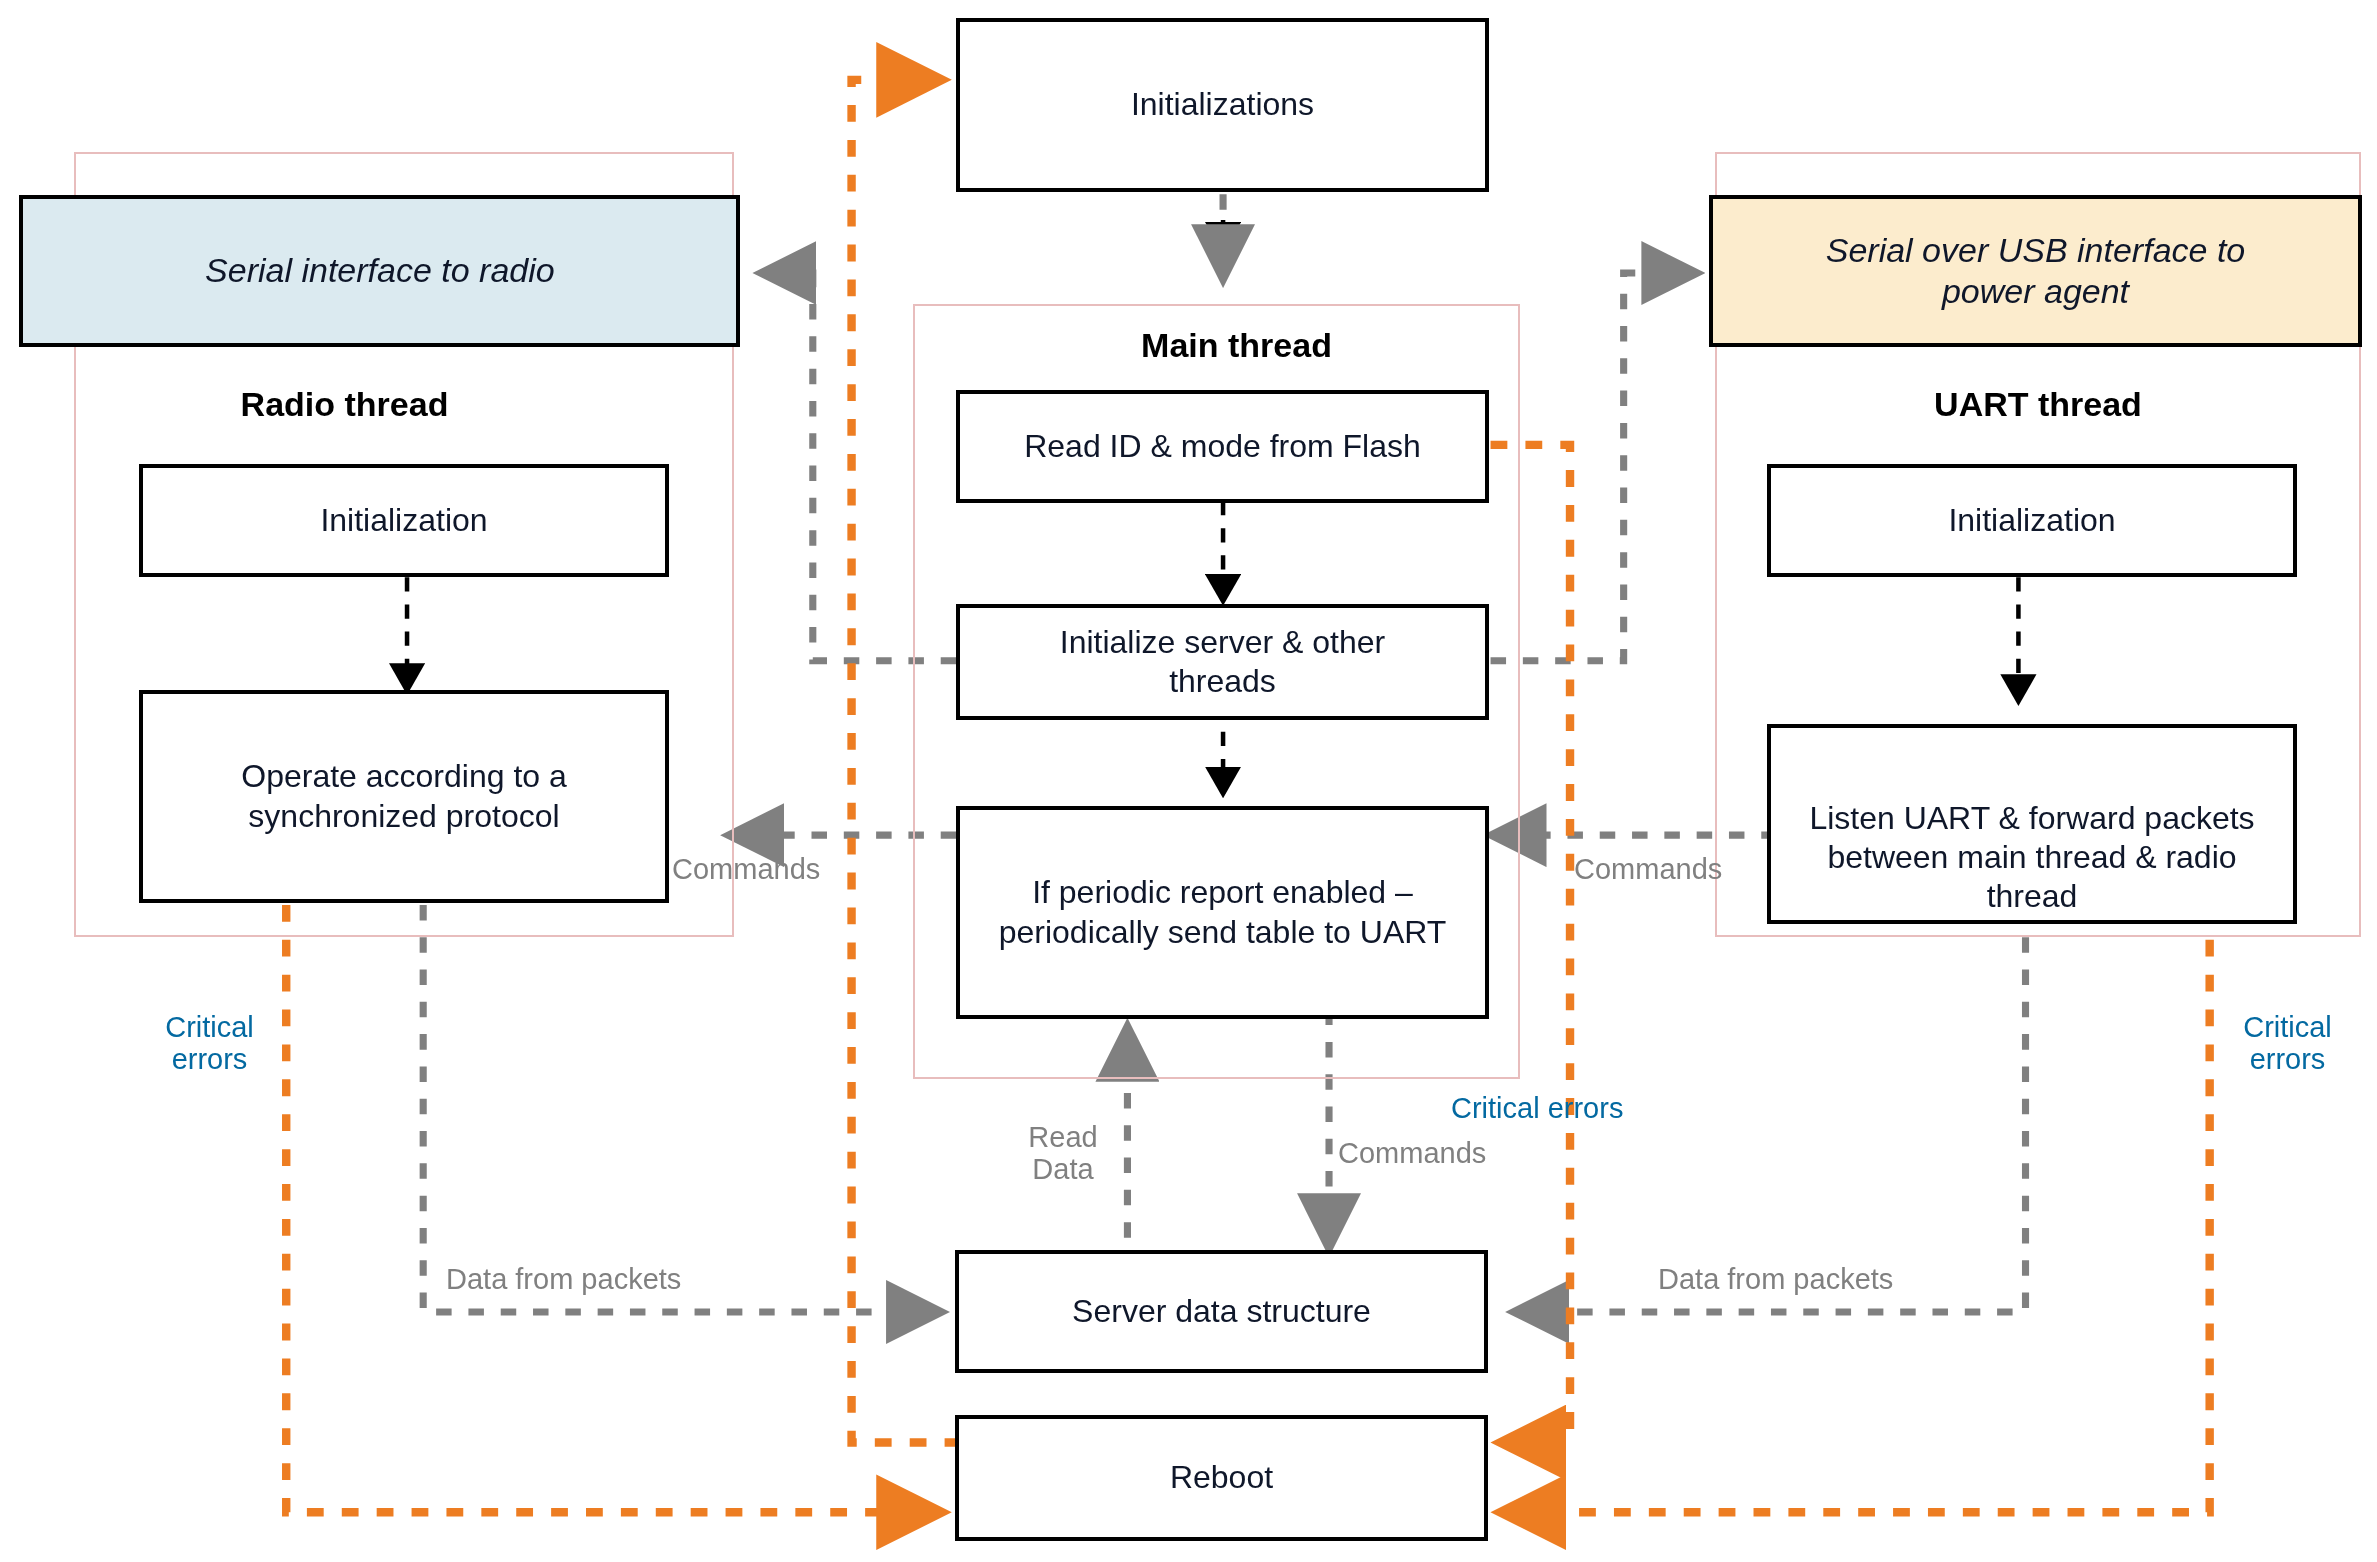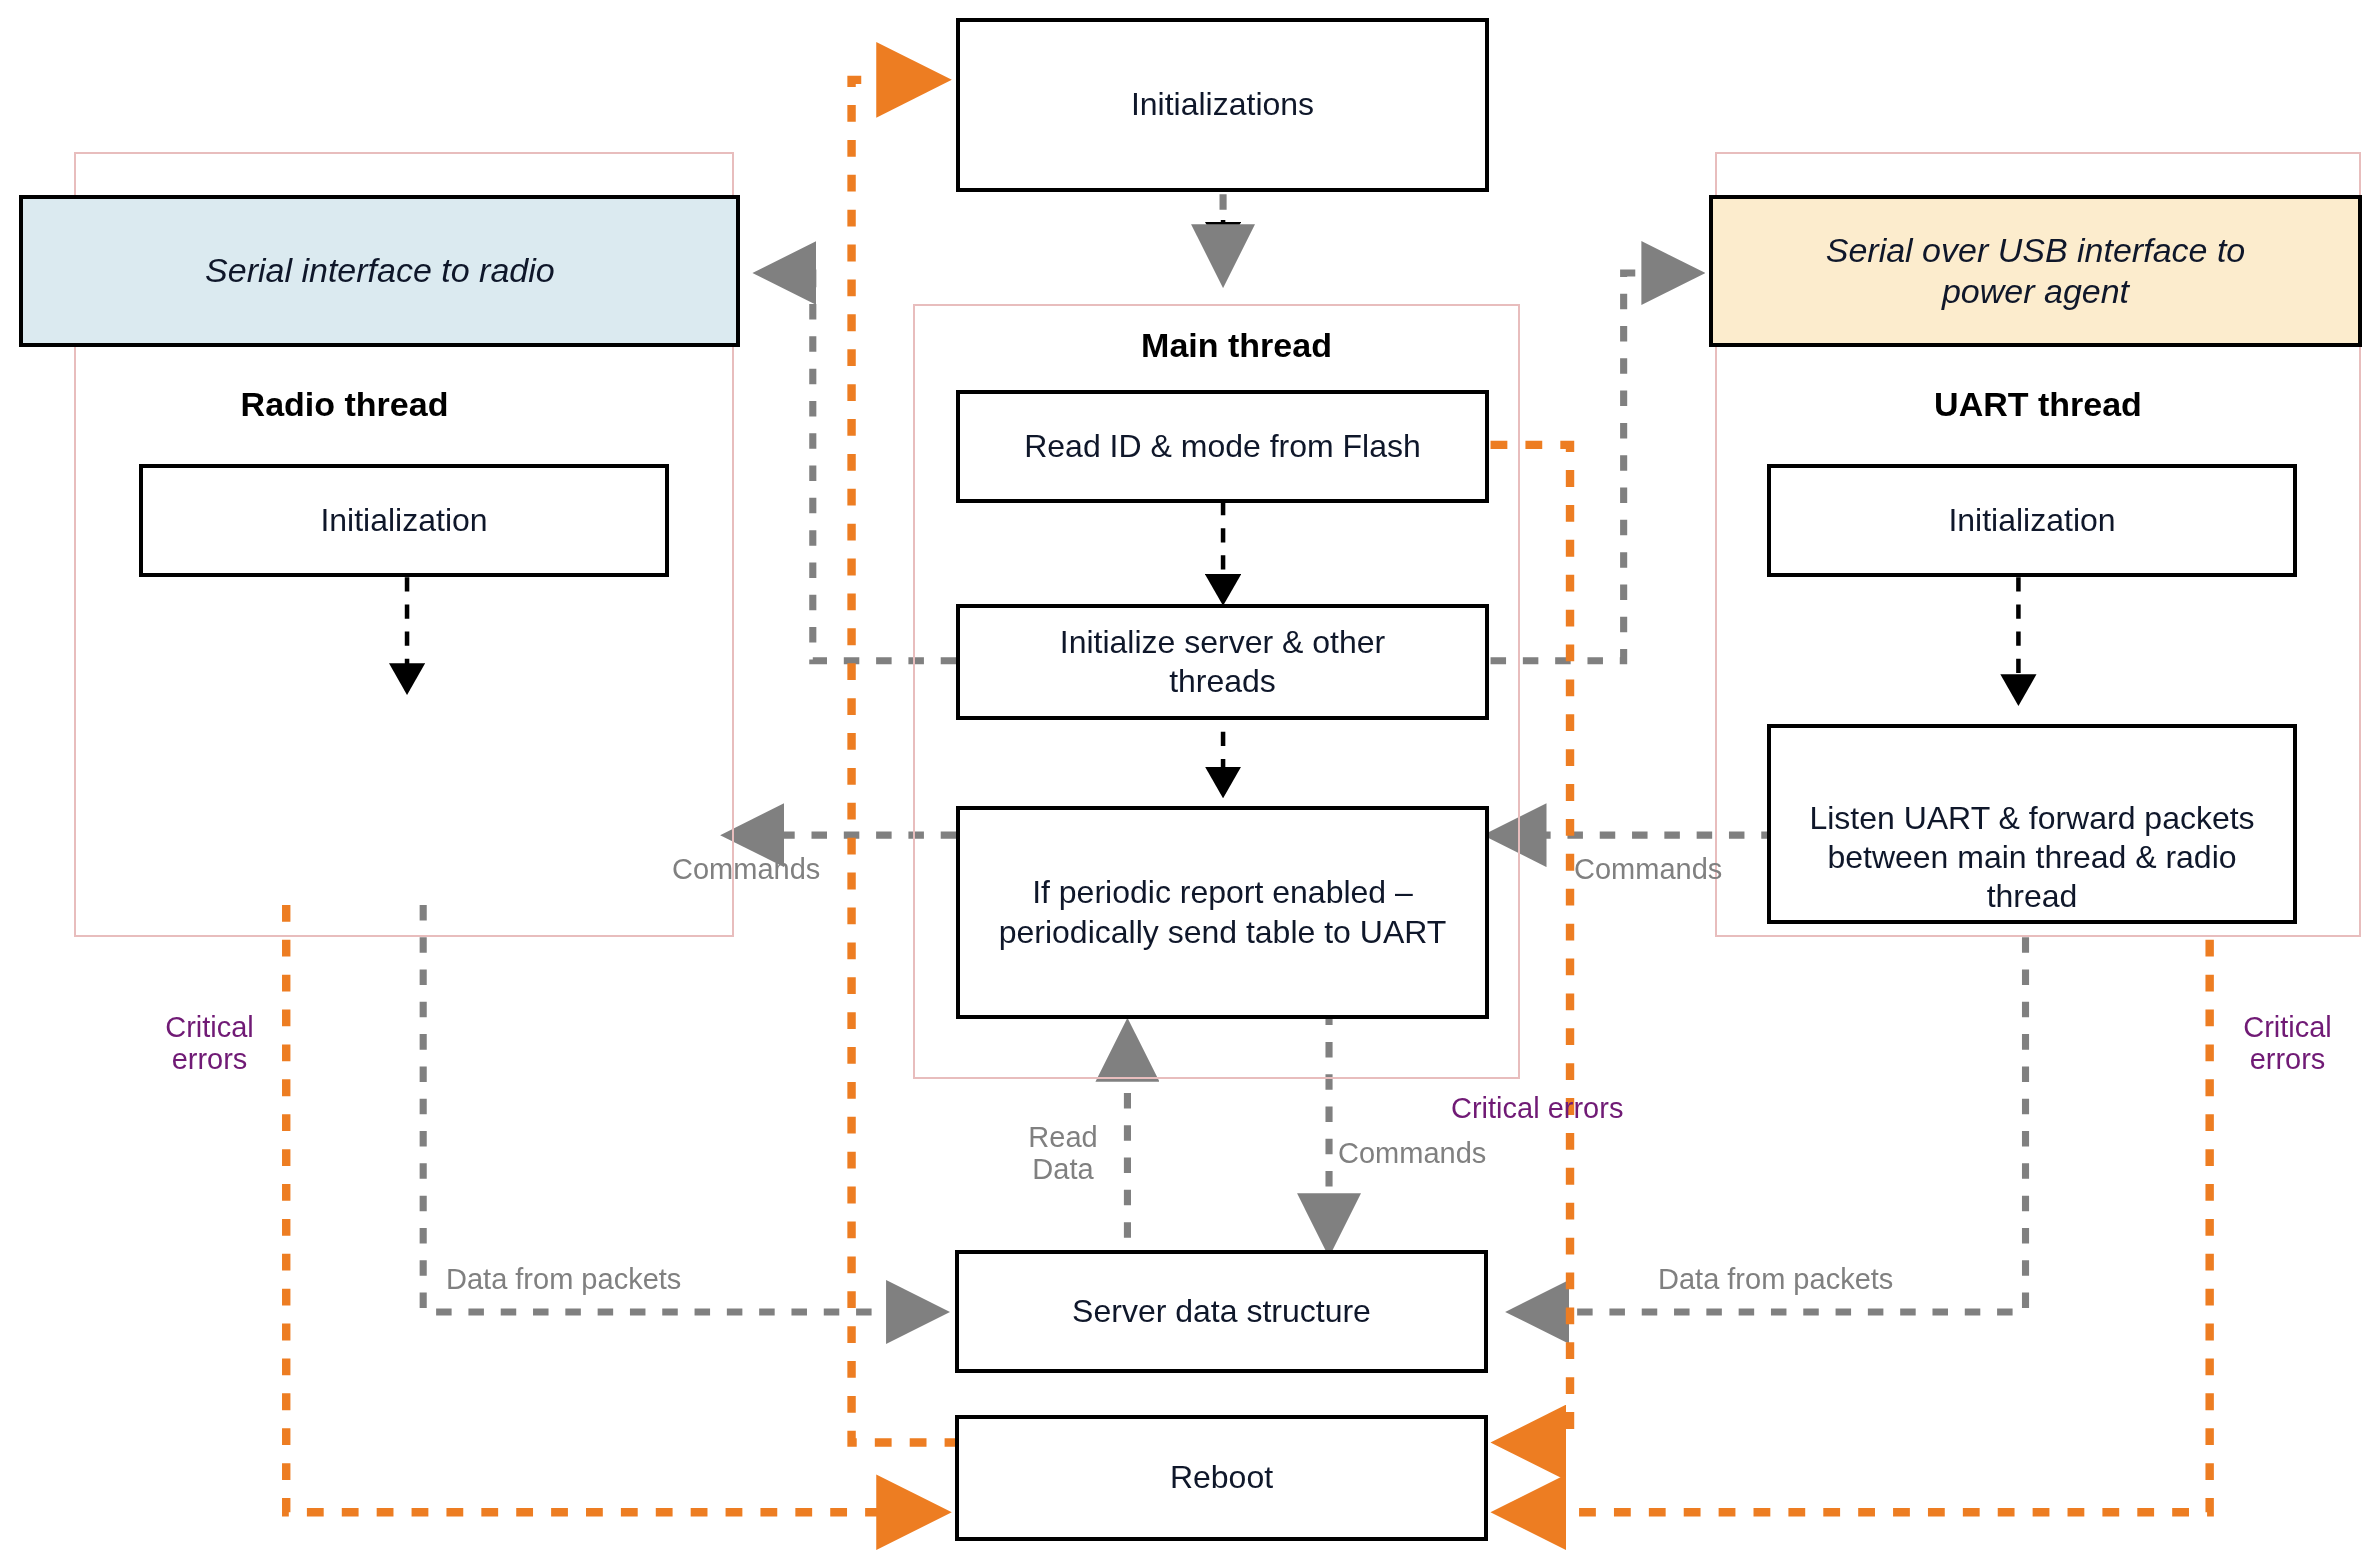--- a/index.html
+++ b/index.html
@@ -11,21 +11,21 @@
         text-align:center;border:4.5px solid #000000;background:#ffffff;color:#0f172a;
         font-size:32px;line-height:1.22;padding:3.9px 9px;}
   .iface{font-style:italic;font-size:34px;}
   .iface-radio{background:#dbeaf0;}
   .iface-usb{background:#fceccd;}
 
   .thread-group{position:absolute;box-sizing:border-box;border:2.6px solid #e8bdbd;background:transparent;}
   .thread-title{position:absolute;font-weight:bold;font-size:34px;color:#000;text-align:center;}
 
   .edge-label{position:absolute;color:#808080;font-size:29px;line-height:1.12;text-align:center;white-space:pre;}
-  .crit-label{position:absolute;color:#701a75;font-size:29px;line-height:1.12;text-align:center;white-space:pre;}
+  .crit-label{position:absolute;color:#0369a1;font-size:29px;line-height:1.12;text-align:center;white-space:pre;}
 </style>
 </head>
 <body>
 
 <div id="stage">
 
   <svg id="svgroot" viewBox="0 0 3679 2418" xmlns="http://www.w3.org/2000/svg">
     <defs>
       <marker id="arw-gray" markerWidth="9" markerHeight="9" refX="7.6" refY="4.5" orient="auto" markerUnits="strokeWidth">
         <path d="M0,0 L9,4.5 L0,9 z" fill="#808080"></path>
@@ -99,20 +99,24 @@
   <div class="thread-title" style="left:913px;top:326px;width:607px;padding-left:20px;">Main thread</div>
   <div class="thread-title" style="left:1715px;top:385px;width:646px;">UART thread</div>
 
   <div class="node" style="left:956px;top:18px;width:533px;height:174px;">
     <span>Initializations</span>
   </div>
 
   <div class="node" style="left:139px;top:464px;width:530px;height:113px;">
     <span>Initialization</span>
   </div>
+  <div class="node" style="left:139px;top:690px;width:530px;height:213px;white-space:pre-line;">
+    <span>Operate according to a
+synchronized protocol</span>
+  </div>
 
   <div class="node" style="left:956px;top:390px;width:533px;height:113px;">
     <span>Read ID &amp; mode from Flash</span>
   </div>
   <div class="node" style="left:956px;top:604px;width:533px;height:116px;white-space:pre-line;">
     <span>Initialize server &amp; other
 threads</span>
   </div>
   <div class="node" style="left:956px;top:798px;width:533px;height:213px;white-space:pre-line;margin-top:8px;">
     <span>If periodic report enabled –

